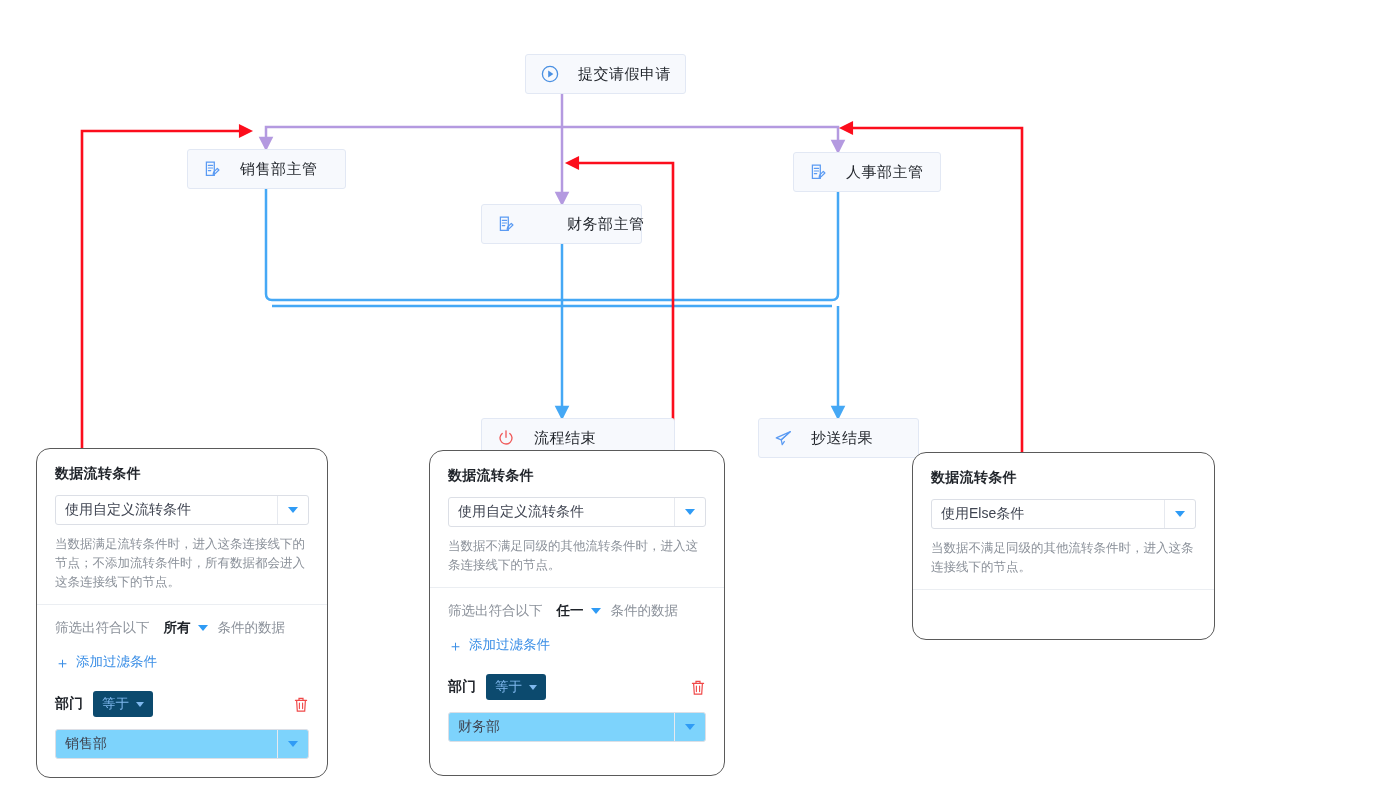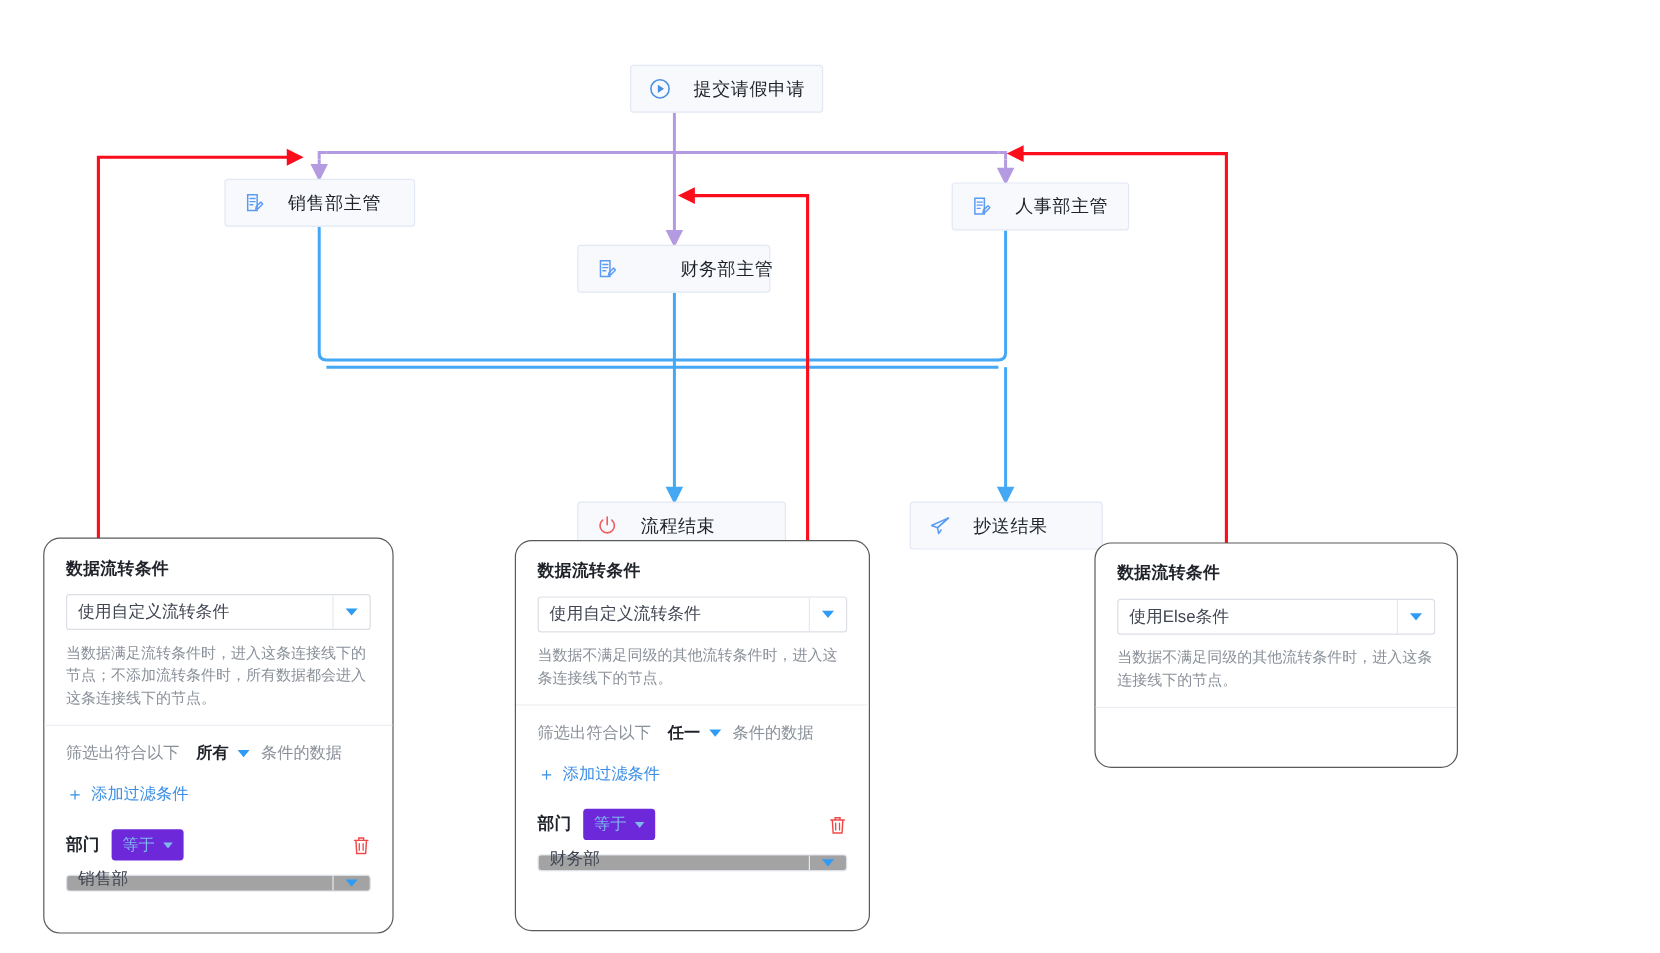--- a/index.html
+++ b/index.html
@@ -30,21 +30,21 @@
     display:flex;align-items:center;justify-content:center;
     margin-right:18px;
   }
   .node .nlabel{
     font-size:15px;color:#1f2329;white-space:nowrap;letter-spacing:.5px;
   }
   #node-start{left:481px;top:54px;width:161px;margin-left:44px;}
   #node-sales{left:187px;top:149px;width:159px;}
   #node-hr{left:758px;top:152px;width:148px;margin-left:35px;}
   #node-finance{left:481px;top:204px;width:161px;gap:33px;}
-  #node-end{left:481px;top:418px;width:174px;}
+  #node-end{left:481px;top:418px;width:194px;}
   #node-cc{left:758px;top:418px;width:161px;}
 
   
   .panel{
     position:absolute;
     background:#ffffff;
     border:1px solid #5a5a5a;
     border-radius:14px;
     box-sizing:border-box;
     padding:16px 18px 12px 18px;
@@ -114,29 +114,29 @@
   .add-cond .plus{
     font-size:15px;margin-right:6px;line-height:1;color:#3a8ee6;
   }
   .cond-row{
     display:flex;align-items:center;margin-bottom:12px;margin-top:20px;
   }
   .cond-field{
     font-size:14px;font-weight:bold;color:#1f2329;margin-right:10px;
   }
   .cond-op{
-    background:#6d28d9;border-radius:3px;
+    background:#0c4a6e;border-radius:3px;
     padding:4px 9px;display:flex;align-items:center;
     font-size:13.5px;color:#7fb8ee;
   }
   .cond-op .caret.sm{margin-left:7px;border-top-color:#7fb8ee;}
   .trash{margin-left:auto;width:16px;height:17px;}
   .cond-value{
-    display:flex;align-items:flex-end;height:14px;
-    border:1px solid #dcdfe6;border-radius:3px;background:#a3a3a3;
+    display:flex;align-items:center;height:30px;
+    border:1px solid #dcdfe6;border-radius:3px;background:#7dd3fc;
     box-sizing:border-box;
   }
   .cond-value .sval{flex:1;padding-left:9px;font-size:14px;color:#3f4451;}
   .cond-value .scaret{
     width:30px;flex:0 0 30px;height:100%;
     border-left:1px solid #e6e9ef;
     display:flex;align-items:center;justify-content:center;
   }
 </style>
 </head>

